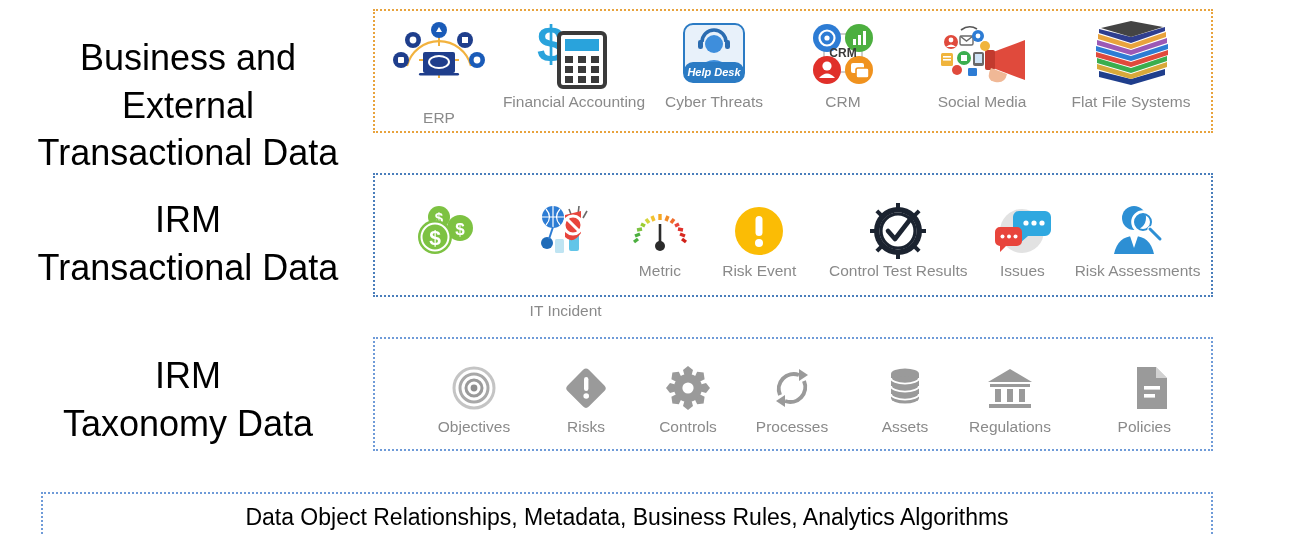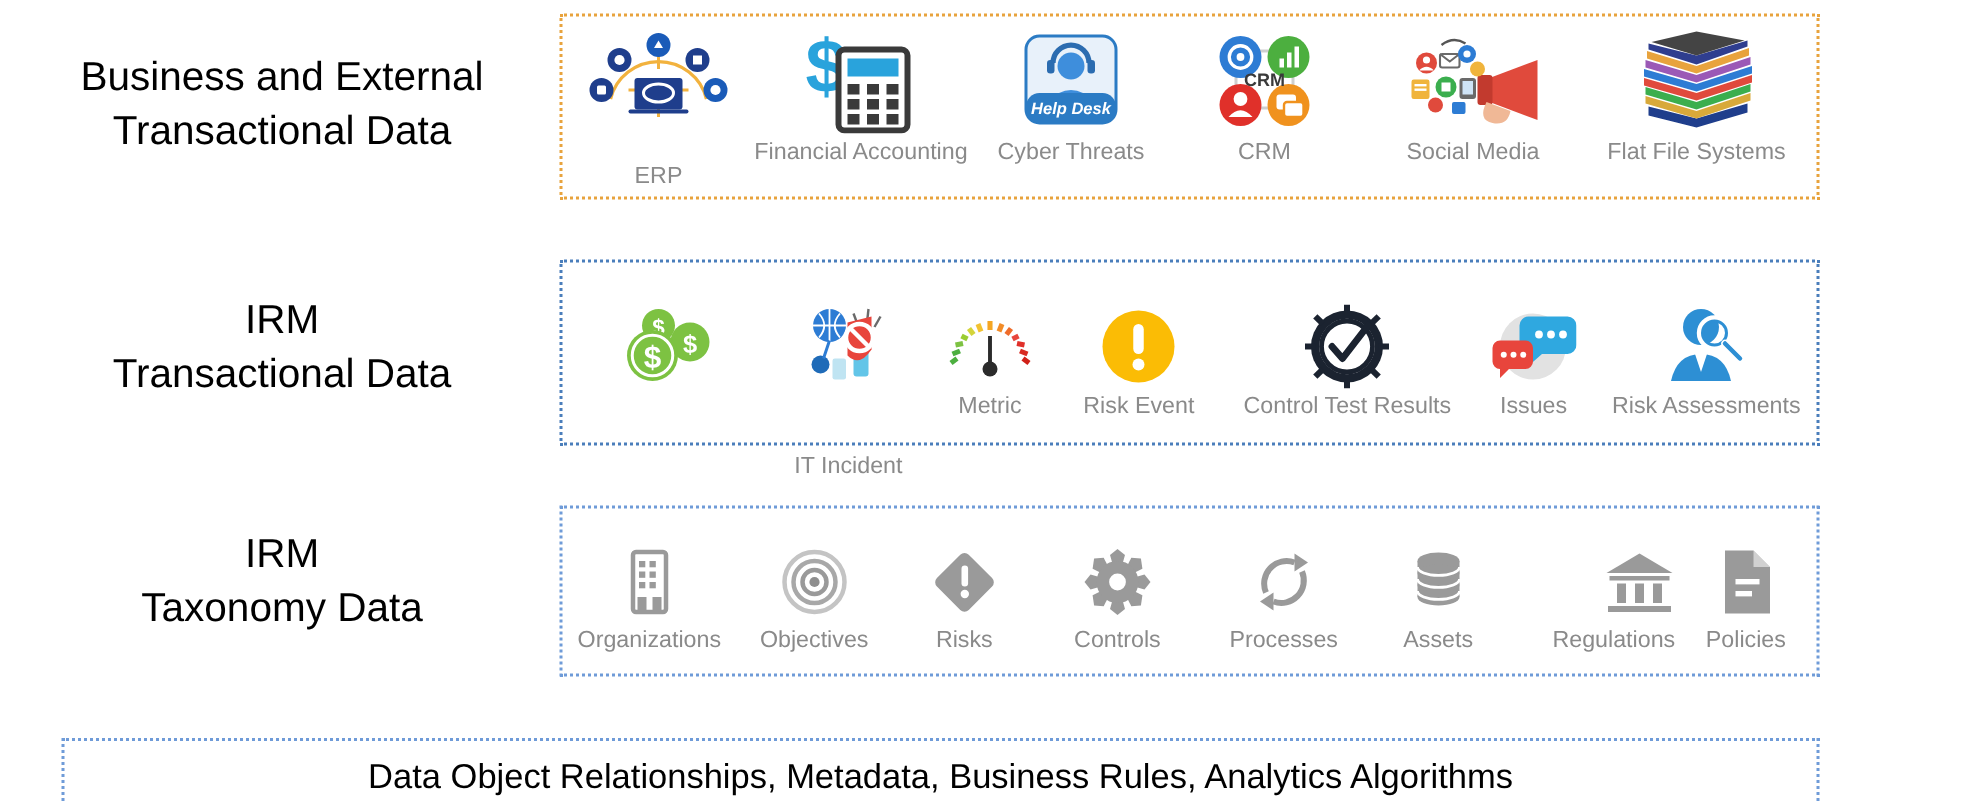--- a/index.html
+++ b/index.html
@@ -22,21 +22,21 @@
     height: 534px;
   }
 
   
   .row-label {
     position: absolute;
     left: 18px;
     width: 340px;
     text-align: center;
     color: #000000;
-    font-size: 27px;
+    font-size: 36px;
     line-height: 1.32;
     font-family: "Liberation Sans", sans-serif;
     white-space: pre-line;
   }
   #label-row-0 { top: 34px; }
   #label-row-1 { top: 196px; }
   #label-row-2 { top: 352px; }
 
   
   .panel {
@@ -453,38 +453,20 @@
 
     </div>
   </div>
 
   <div class="row-label" id="label-row-2">IRM
 Taxonomy Data</div>
 
   <div class="panel" id="panel-row-2">
     <div class="items">
 
-      <div class="item">
-        <div class="icon-box">
-          <svg width="42" height="46" viewBox="0 0 42 46">
-            <rect x="10" y="3" width="22" height="40" rx="2" fill="none" stroke="#9a9a9a" stroke-width="3"></rect>
-            <g fill="#9a9a9a">
-              <rect x="14" y="9" width="4.2" height="4.2"></rect>
-              <rect x="21" y="9" width="4.2" height="4.2"></rect>
-              <rect x="14" y="16" width="4.2" height="4.2"></rect>
-              <rect x="21" y="16" width="4.2" height="4.2"></rect>
-              <rect x="14" y="23" width="4.2" height="4.2"></rect>
-              <rect x="21" y="23" width="4.2" height="4.2"></rect>
-              <rect x="13" y="33" width="6" height="10"></rect>
-              <rect x="23" y="33" width="6" height="10"></rect>
-            </g>
-          </svg>
-        </div>
-        <div class="item-label">Organizations</div>
-      </div>
 
       <div class="item">
         <div class="icon-box">
           <svg width="46" height="46" viewBox="0 0 46 46">
             <circle cx="23" cy="23" r="20" fill="none" stroke="#c4c4c4" stroke-width="3"></circle>
             <circle cx="23" cy="23" r="14" fill="none" stroke="#a8a8a8" stroke-width="3"></circle>
             <circle cx="23" cy="23" r="8" fill="none" stroke="#9a9a9a" stroke-width="3"></circle>
             <circle cx="23" cy="23" r="3.4" fill="#8e8e8e"></circle>
           </svg>
         </div>

